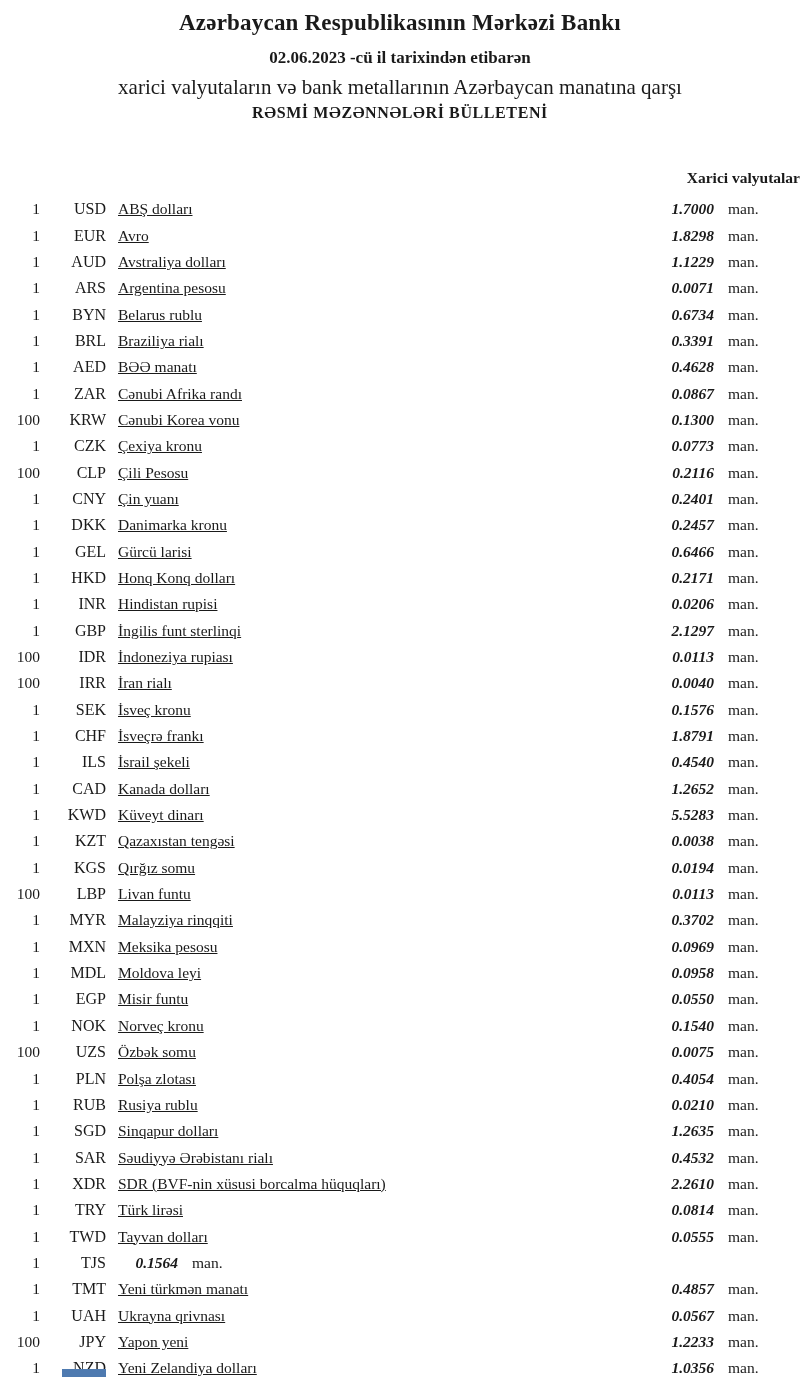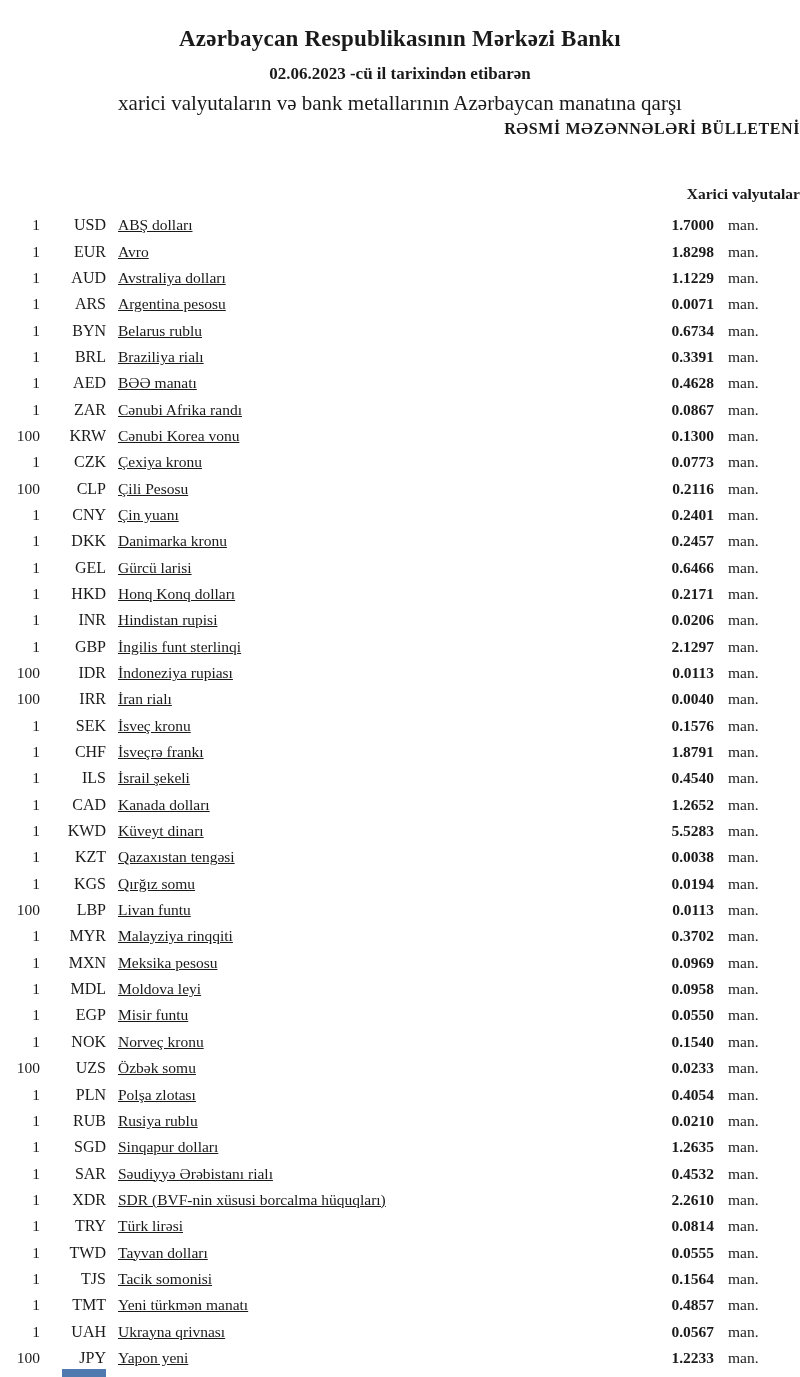--- a/index.html
+++ b/index.html
@@ -15,39 +15,38 @@
     font-family: "Liberation Serif", "DejaVu Serif", serif;
     color: #1a1a1a;
   }
   .header {
     text-align: center;
     padding-top: 10px;
   }
   .doc-title {
     font-size: 23px;
     font-weight: bold;
-    margin: 16px 0 12px 0;
+    margin: 0 0 12px 0;
     letter-spacing: 0.2px;
   }
   .doc-sub1 {
     font-size: 17px;
     font-weight: bold;
     margin: 0 0 7px 0;
   }
   .doc-sub2 {
     font-size: 21px;
     font-weight: normal;
     margin: 0 0 4px 0;
   }
   .doc-sub3 {
     font-size: 16px;
     font-weight: bold;
     margin: 0;
     letter-spacing: 0.6px;
-    text-align: right;
   }
   .section-title {
     text-align: right;
     font-size: 15.5px;
     font-weight: bold;
     margin-top: 47px;
     margin-bottom: 9px;
   }
   .rates-table {
     width: 764px;
@@ -75,20 +74,21 @@
   .name {
     flex: 1 1 auto;
     margin-left: 12px;
     overflow: hidden;
     text-decoration: underline;
   }
   .rate {
     width: 72px;
     text-align: right;
     font-weight: bold;
+    font-style: italic;
     flex: 0 0 auto;
   }
   .unit {
     width: 44px;
     margin-left: 14px;
     flex: 0 0 auto;
   }
   .bottom-partial-bar {
     position: absolute;
     left: 62px;
@@ -332,21 +332,21 @@
         <span class="qty">1</span>
         <span class="code">NOK</span>
         <span class="name">Norveç kronu</span>
         <span class="rate">0.1540</span>
         <span class="unit">man.</span>
       </div>
       <div class="row">
         <span class="qty">100</span>
         <span class="code">UZS</span>
         <span class="name">Özbək somu</span>
-        <span class="rate">0.0233</span>
+        <span class="rate">0.0075</span>
         <span class="unit">man.</span>
       </div>
       <div class="row">
         <span class="qty">1</span>
         <span class="code">PLN</span>
         <span class="name">Polşa zlotası</span>
         <span class="rate">0.4054</span>
         <span class="unit">man.</span>
       </div>
       <div class="row">
@@ -387,21 +387,20 @@
       <div class="row">
         <span class="qty">1</span>
         <span class="code">TWD</span>
         <span class="name">Tayvan dolları</span>
         <span class="rate">0.0555</span>
         <span class="unit">man.</span>
       </div>
       <div class="row">
         <span class="qty">1</span>
         <span class="code">TJS</span>
-        <span class="name">Tacik somonisi</span>
         <span class="rate">0.1564</span>
         <span class="unit">man.</span>
       </div>
       <div class="row">
         <span class="qty">1</span>
         <span class="code">TMT</span>
         <span class="name">Yeni türkmən manatı</span>
         <span class="rate">0.4857</span>
         <span class="unit">man.</span>
       </div>

